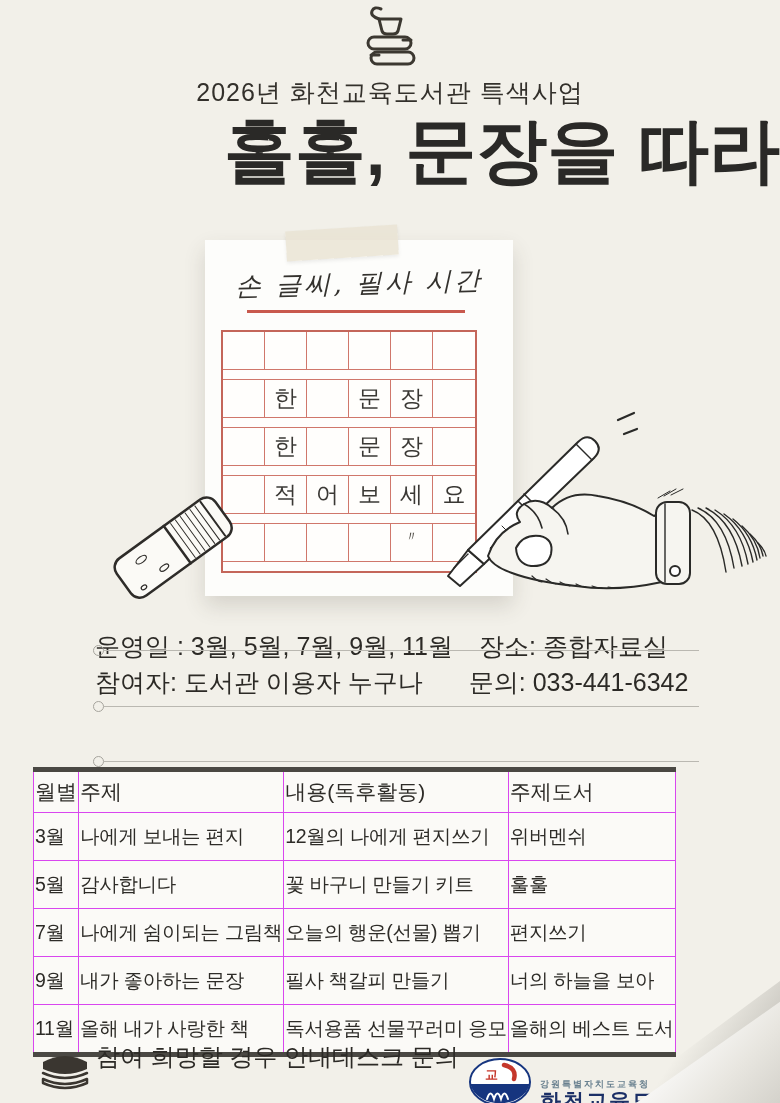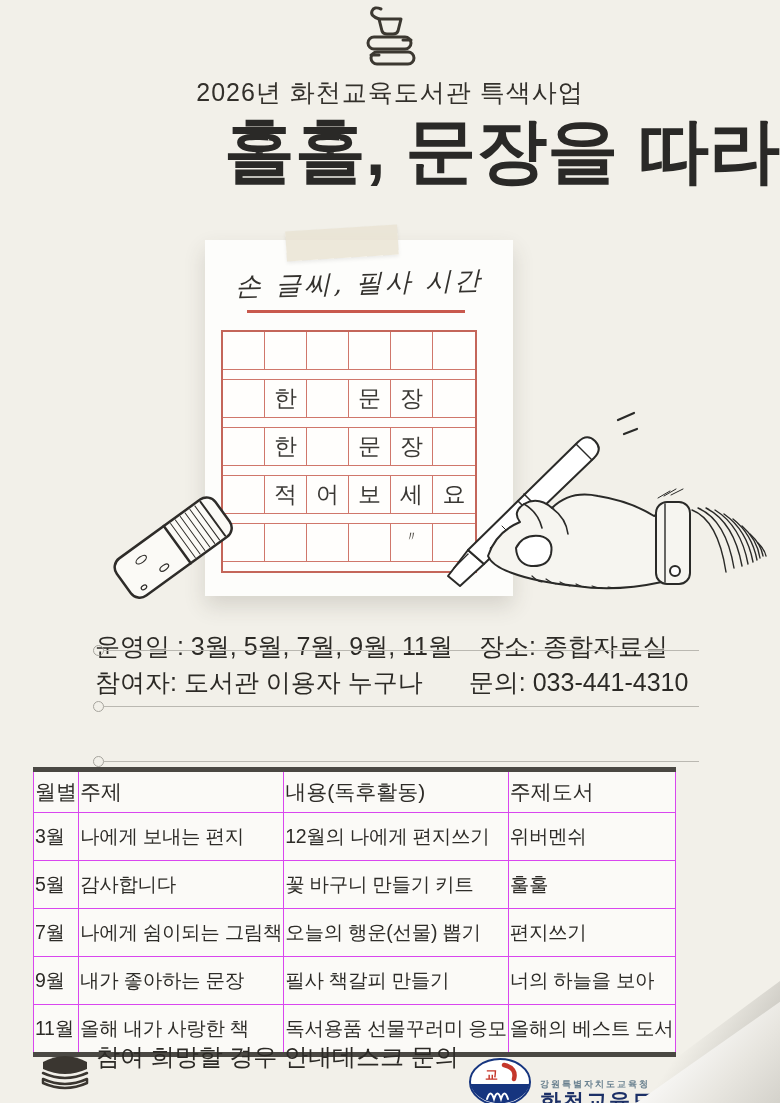--- a/index.html
+++ b/index.html
@@ -207,21 +207,21 @@
   </div>
 
   <div class="info-line" style="top:610px;margin-top:20px;">
     <span>운영일 : 3월, 5월, 7월, 9월, 11월</span><span class="gap-a"></span><span>장소: 종합자료실</span>
   </div>
   <div class="divider" style="top:645px;">
       <div class="dline"></div>
     </div>
 
   <div class="info-line" style="top:666px;">
-    <span>참여자: 도서관 이용자 누구나</span><span class="gap-b"></span><span>문의: 033-441-4310</span>
+    <span>참여자: 도서관 이용자 누구나</span><span class="gap-b"></span><span>문의: 033-441-6342</span>
   </div>
   <div class="divider" style="top:701px;">
       <div class="dline"></div>
     </div>
 
   <div class="divider" style="top:756px;">
       <div class="dline"></div>
     </div>
 
   <table class="ptable">

